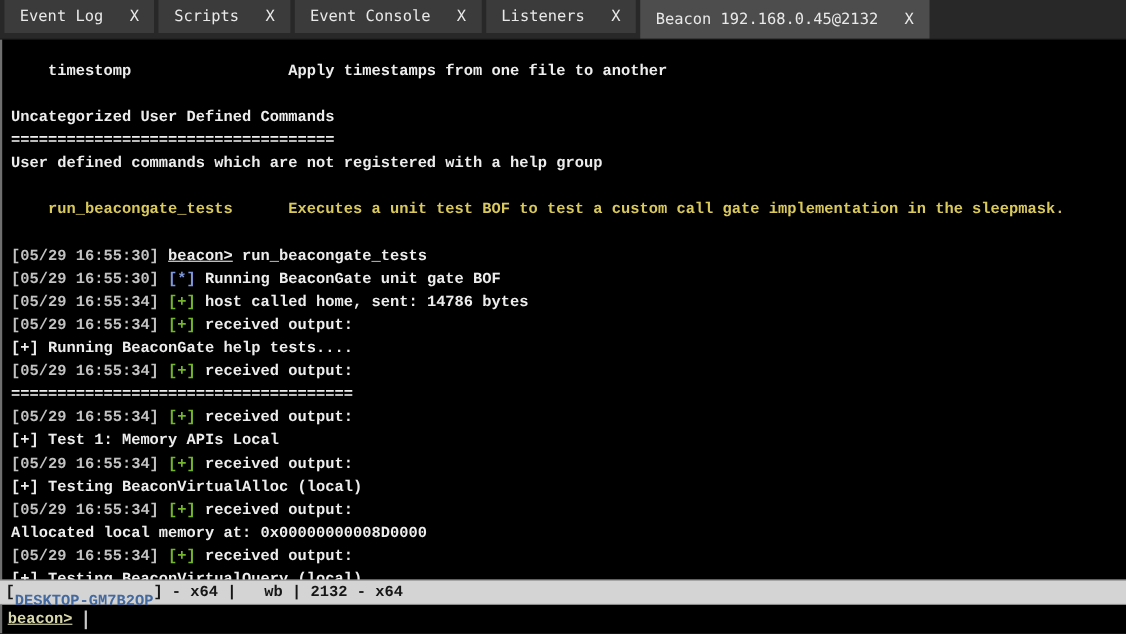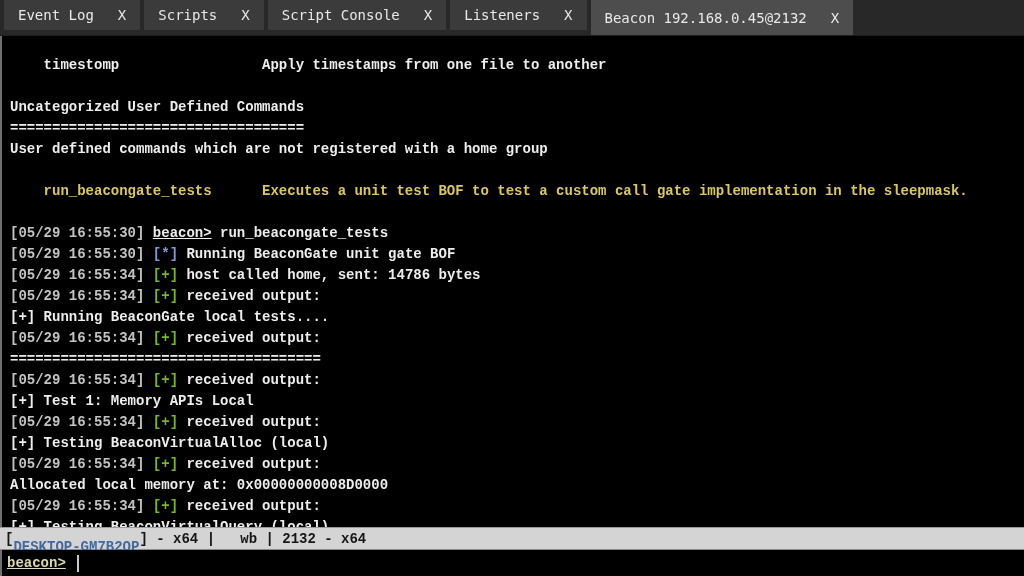--- a/index.html
+++ b/index.html
@@ -90,39 +90,39 @@
   .caret { display: inline-block; width: 2px; height: 17px; background: #c9c9c9; margin-left: 11px; }
 </style>
 </head>
 <body>
 
 <div class="window">
 
   <div class="tabbar">
       <div class="tab"><span class="tab-label">Event Log</span><span class="tab-close">X</span></div>
       <div class="tab"><span class="tab-label">Scripts</span><span class="tab-close">X</span></div>
-      <div class="tab"><span class="tab-label">Script Console</span><span class="tab-close">X</span></div>
+      <div class="tab"><span class="tab-label">Event Console</span><span class="tab-close">X</span></div>
       <div class="tab"><span class="tab-label">Listeners</span><span class="tab-close">X</span></div>
       <div class="tab active"><span class="tab-label">Beacon 192.168.0.45@2132</span><span class="tab-close">X</span></div>
     </div>
 
   <div class="console">
       <div class="line"><span class="txt">    timestomp                 Apply timestamps from one file to another</span></div>
       <div class="line">&nbsp;</div>
       <div class="line"><span class="txt">Uncategorized User Defined Commands</span></div>
       <div class="line"><span class="txt">===================================</span></div>
-      <div class="line"><span class="txt">User defined commands which are not registered with a home group</span></div>
+      <div class="line"><span class="txt">User defined commands which are not registered with a help group</span></div>
       <div class="line">&nbsp;</div>
       <div class="line"><span class="yellow">    run_beacongate_tests      Executes a unit test BOF to test a custom call gate implementation in the sleepmask.</span></div>
       <div class="line">&nbsp;</div>
       <div class="line"><span class="ts">[05/29 16:55:30] </span><span class="cmd">beacon&gt;</span><span class="txt"> run_beacongate_tests</span></div>
       <div class="line"><span class="ts">[05/29 16:55:30] </span><span class="star">[*]</span><span class="txt"> Running BeaconGate unit gate BOF</span></div>
       <div class="line"><span class="ts">[05/29 16:55:34] </span><span class="plus">[+]</span><span class="txt"> host called home, sent: 14786 bytes</span></div>
       <div class="line"><span class="ts">[05/29 16:55:34] </span><span class="plus">[+]</span><span class="txt"> received output:</span></div>
-      <div class="line"><span class="txt">[+] Running BeaconGate local tests....</span></div>
+      <div class="line"><span class="txt">[+] Running BeaconGate help tests....</span></div>
       <div class="line"><span class="ts">[05/29 16:55:34] </span><span class="plus">[+]</span><span class="txt"> received output:</span></div>
       <div class="line"><span class="txt">=====================================</span></div>
       <div class="line"><span class="ts">[05/29 16:55:34] </span><span class="plus">[+]</span><span class="txt"> received output:</span></div>
       <div class="line"><span class="txt">[+] Test 1: Memory APIs Local</span></div>
       <div class="line"><span class="ts">[05/29 16:55:34] </span><span class="plus">[+]</span><span class="txt"> received output:</span></div>
       <div class="line"><span class="txt">[+] Testing BeaconVirtualAlloc (local)</span></div>
       <div class="line"><span class="ts">[05/29 16:55:34] </span><span class="plus">[+]</span><span class="txt"> received output:</span></div>
       <div class="line"><span class="txt">Allocated local memory at: 0x00000000008D0000</span></div>
       <div class="line"><span class="ts">[05/29 16:55:34] </span><span class="plus">[+]</span><span class="txt"> received output:</span></div>
       <div class="line"><span class="txt">[+] Testing BeaconVirtualQuery (local)</span></div>

